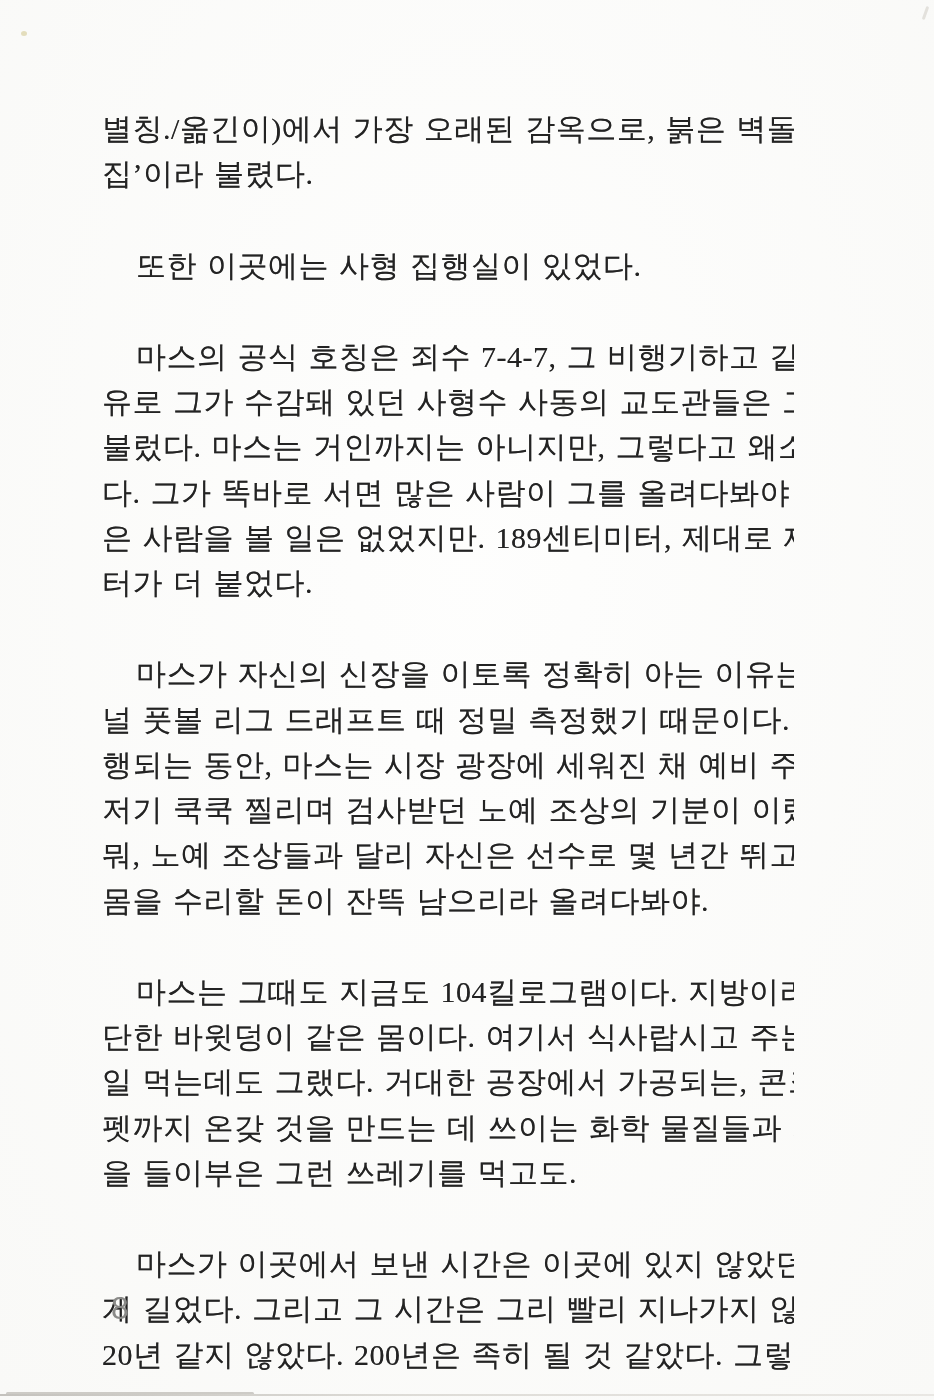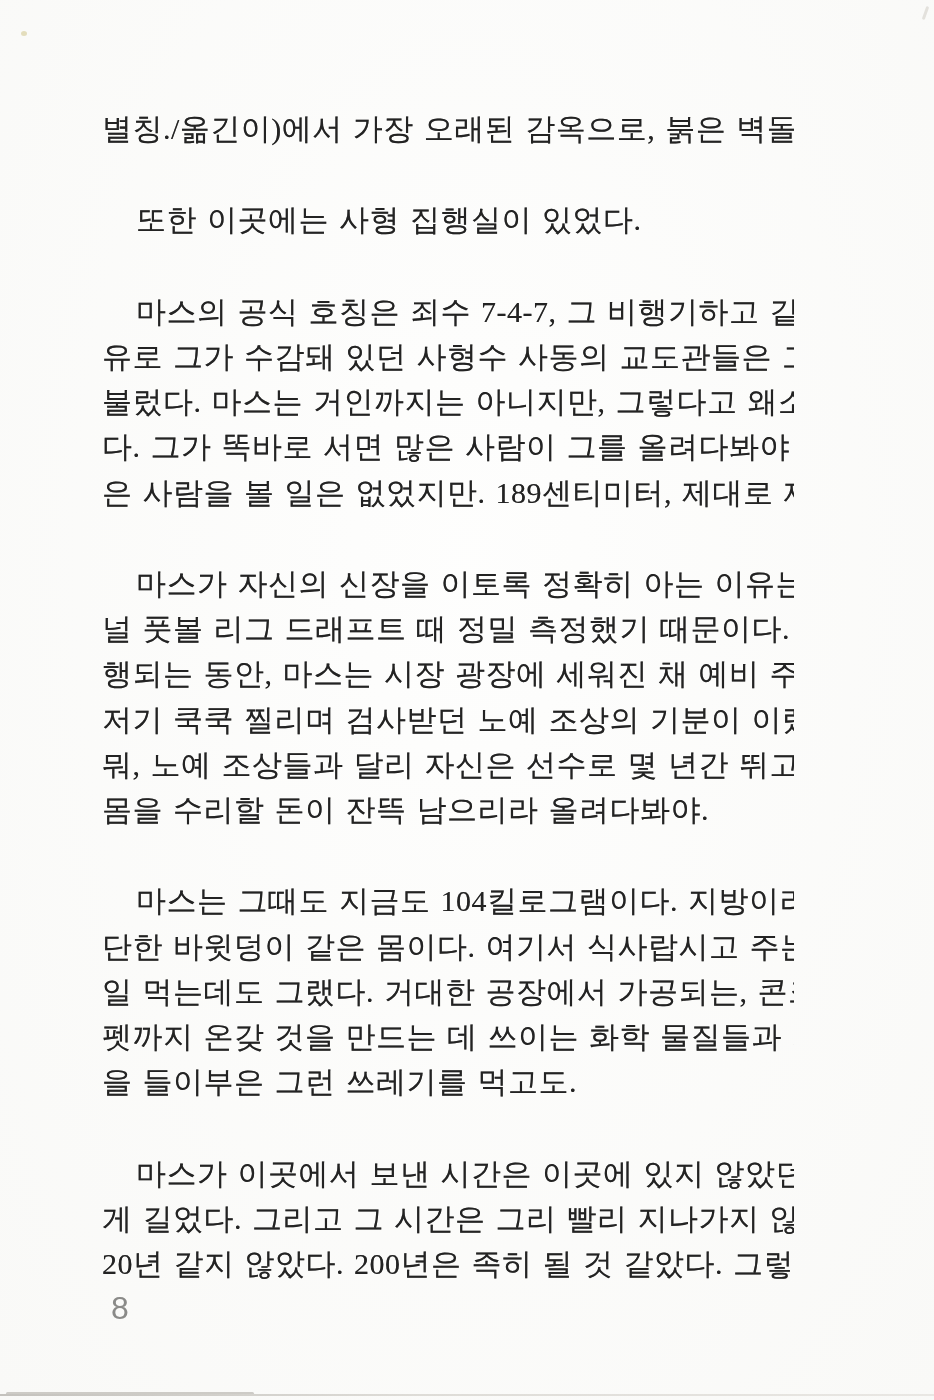--- a/index.html
+++ b/index.html
@@ -97,26 +97,28 @@
     transform: rotate(20deg);
   }
 </style>
 </head>
 <body>
 
 <div class="scan-page">
 
   <div class="body-text" id="body-text">
       <div class="line">별칭./옮긴이)에서 가장 오래된 감옥으로, 붉은 벽돌 벽 때문에 ‘벽</div>
+      <div class="line para-end">집’이라 불렸다.</div>
       <div class="line indent para-end">또한 이곳에는 사형 집행실이 있었다.</div>
       <div class="line indent">마스의 공식 호칭은 죄수 7-4-7, 그 비행기하고 같다. 그런 이</div>
       <div class="line">유로 그가 수감돼 있던 사형수 사동의 교도관들은 그를 ‘점보’라고</div>
       <div class="line">불렀다. 마스는 거인까지는 아니지만, 그렇다고 왜소한 편도 아니</div>
       <div class="line">다. 그가 똑바로 서면 많은 사람이 그를 올려다봐야 한다. 물론 많</div>
       <div class="line">은 사람을 볼 일은 없었지만. 189센티미터, 제대로 재면 2센티미</div>
+      <div class="line para-end">터가 더 붙었다.</div>
       <div class="line indent">마스가 자신의 신장을 이토록 정확히 아는 이유는 단 하나, 내셔</div>
       <div class="line">널 풋볼 리그 드래프트 때 정밀 측정했기 때문이다. 그 절차가 진</div>
       <div class="line">행되는 동안, 마스는 시장 광장에 세워진 채 예비 주인들에게 여기</div>
       <div class="line">저기 쿡쿡 찔리며 검사받던 노예 조상의 기분이 이랬을까 싶었다.</div>
       <div class="line">뭐, 노예 조상들과 달리 자신은 선수로 몇 년간 뛰고 나면 망가진</div>
       <div class="line para-end">몸을 수리할 돈이 잔뜩 남으리라 올려다봐야.</div>
       <div class="line indent">마스는 그때도 지금도 104킬로그램이다. 지방이라고는 없는 단</div>
       <div class="line">단한 바윗덩이 같은 몸이다. 여기서 식사랍시고 주는 쓰레기를 매</div>
       <div class="line">일 먹는데도 그랬다. 거대한 공장에서 가공되는, 콘크리트에서 카</div>
       <div class="line">펫까지 온갖 것을 만드는 데 쓰이는 화학 물질들과 지방과 나트륨</div>

